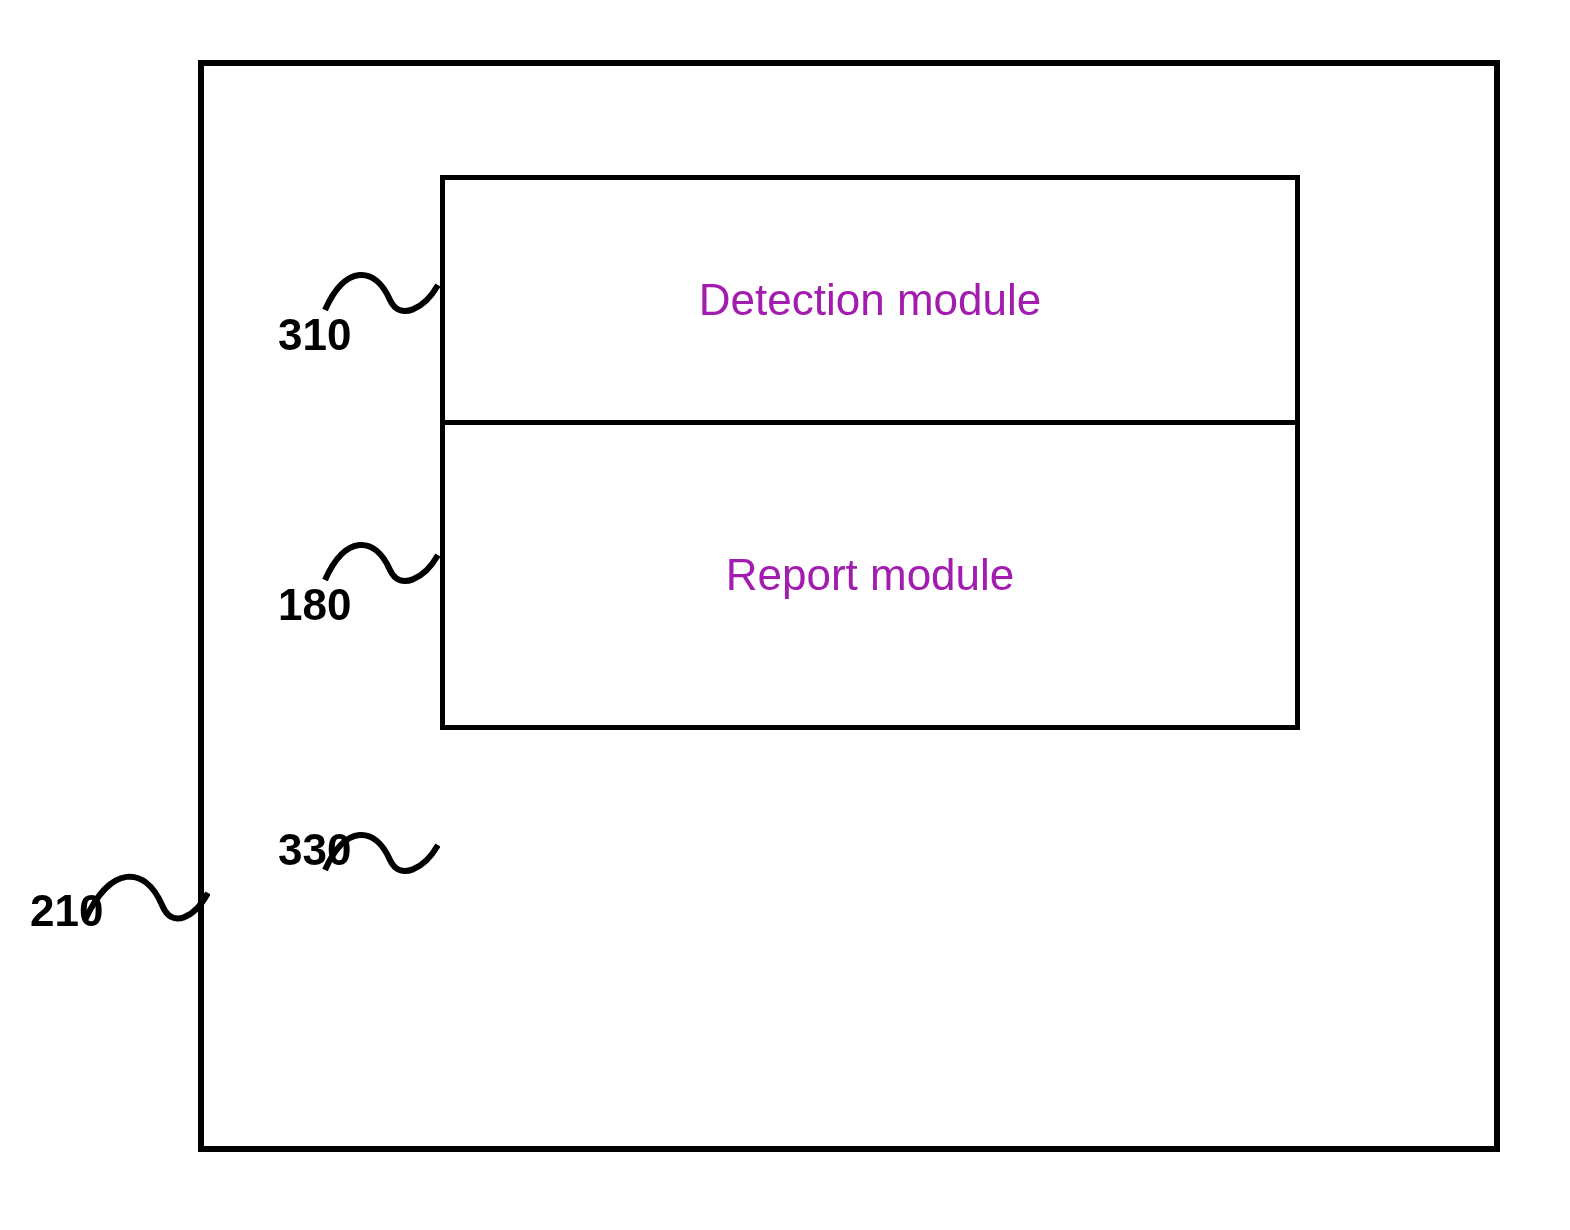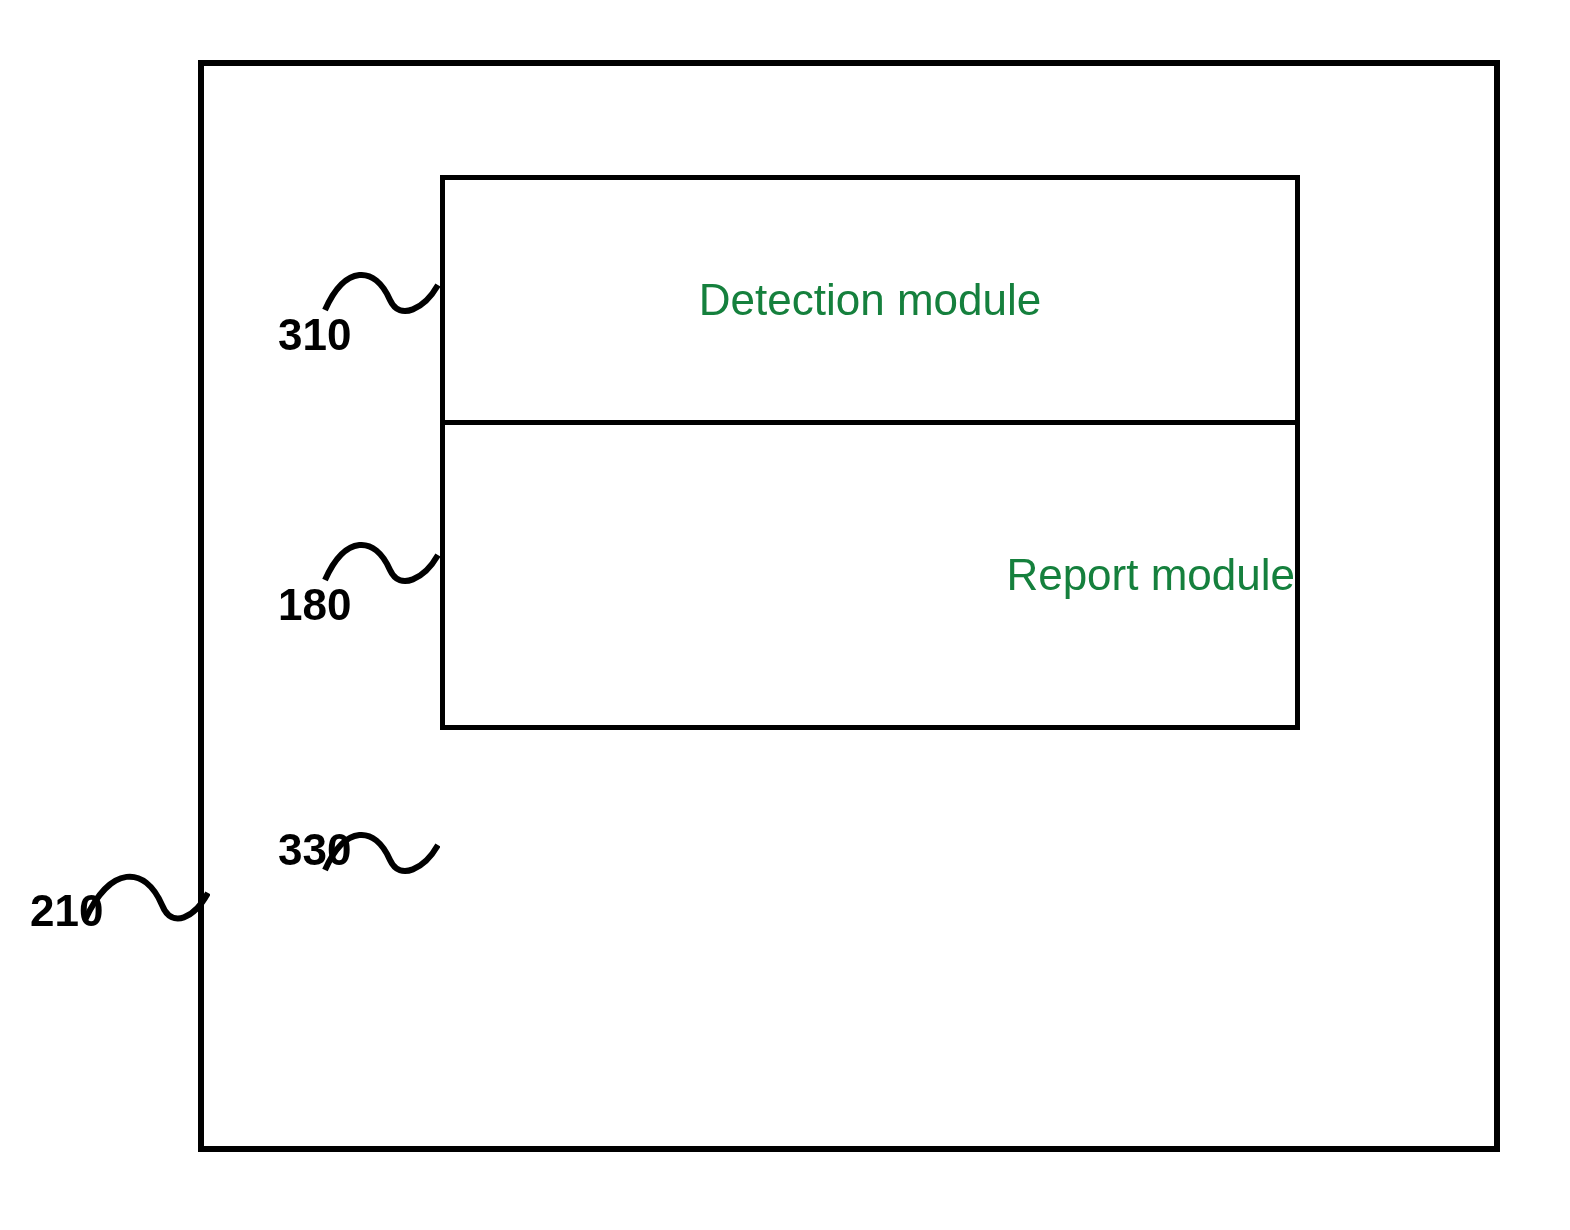--- a/index.html
+++ b/index.html
@@ -33,29 +33,29 @@
     box-sizing: border-box;
   }
   .module {
     width: 100%;
     border: 5px solid #000;
     box-sizing: border-box;
     display: flex;
     align-items: center;
     justify-content: center;
     font-size: 44px;
-    color: #15803d;
+    color: #a21caf;
     background: #fff;
   }
   .module + .module {
     margin-top: -5px; 
   }
   .m1 { height: 250px; }
   .m2 { height: 280px; }
-  .m3 { height: 310px; justify-content: flex-end; }
+  .m3 { height: 310px; }
 
   .ref-label {
     position: absolute;
     font-size: 44px;
     font-weight: bold;
     color: #000;
   }
   .squiggle {
     position: absolute;
     stroke: #000;

